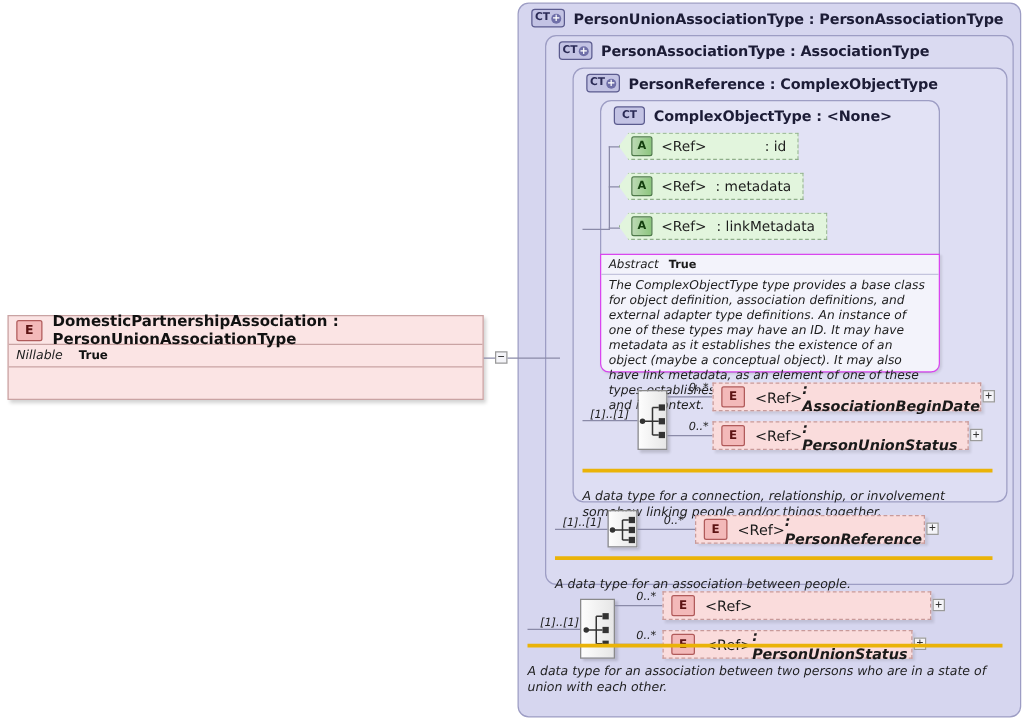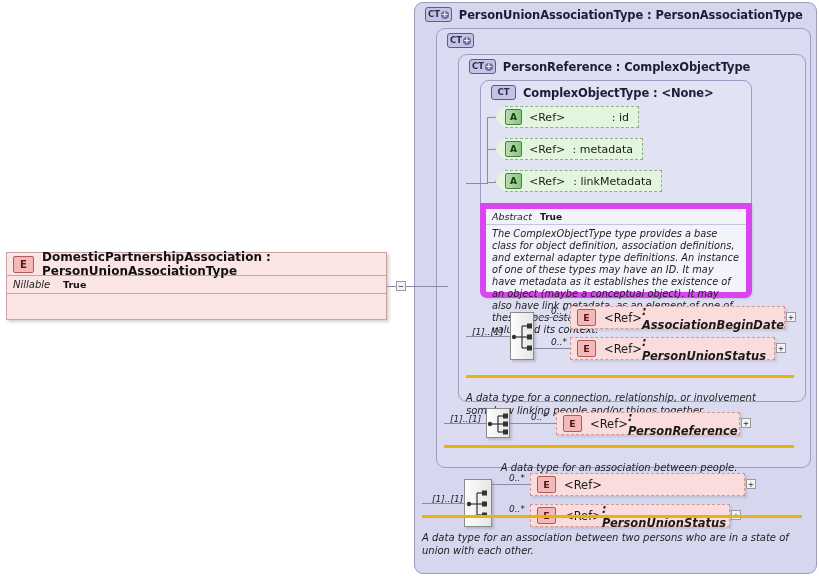--- a/index.html
+++ b/index.html
@@ -143,21 +143,21 @@
     font-style:italic;font-size:10px;line-height:12.5px;
     color:#1d1d1d;
     border-top:3px solid #eab308;
     padding-top:14px;
   }
 
   
   .ct-props{
     position:absolute;box-sizing:border-box;
     background:#f3f3fb;
-    border:6px solid #d946ef;
+    border:1px solid #d946ef;
     border-radius:0 0 7px 7px;
     box-shadow:1px 1px 2px rgba(0,0,0,0.10);
   }
   .ct-props .prow{
     display:flex;align-items:center;
     height:15px;padding-left:6px;
     border-bottom:1px solid #c4c4dd;
     font-size:9.5px;
   }
   .ct-props .prow .k{font-style:italic;width:48px;color:#222;}
@@ -213,20 +213,21 @@
     <span>PersonUnionAssociationType : PersonAssociationType</span>
   </div>
 </div>
 
 <div class="panel p2 abs" style="left:436px;top:28px;width:375px;height:440px;">
   <div class="panel-title">
     <span class="ct-badge">
       <span>CT</span>
         <span class="plus">+</span>
     </span>
+    <span>PersonAssociationType : AssociationType</span>
   </div>
 </div>
 
 <div class="panel p3 abs" style="left:458px;top:54px;width:348px;height:348px;">
   <div class="panel-title">
     <span class="ct-badge">
       <span>CT</span>
         <span class="plus">+</span>
     </span>
     <span>PersonReference : ComplexObjectType</span>
@@ -326,21 +327,21 @@
 <div class="ln-h abs" style="left:510px;top:423px;width:46px;"></div>
 <div class="occ abs" style="left:531px;top:412px;">0..*</div>
 
 <div class="el-node abs" style="left:556px;top:412px;width:184px;">
   <span class="e-badge">E</span>
   <span class="ref">&lt;Ref&gt;</span>
   <span class="nm">: PersonReference</span>
 </div>
 <div class="exp abs" style="left:741px;top:418px;">+</div>
 
-<div class="panel-doc abs" style="left:444px;top:445px;width:350px;text-align:center;">A data type for an association between people.</div>
+<div class="panel-doc abs" style="left:444px;top:445px;width:350px;">A data type for an association between people.</div>
 
 <div class="ln-h abs" style="left:422px;top:503px;width:42px;"></div>
 <div class="card abs" style="left:432px;top:494px;">[1]..[1]</div>
 <div class="seq abs" style="left:464px;top:479px;width:28px;height:48px;">
   <svg width="28" height="48" viewBox="0 0 28 48">
     <line x1="4" y1="24" x2="12" y2="24" stroke="#333" stroke-width="1.2"></line>
     <circle cx="4" cy="24" r="2.2" fill="#333"></circle>
     <line x1="12" y1="13" x2="12" y2="35" stroke="#333" stroke-width="1.2"></line>
     <line x1="12" y1="13" x2="17" y2="13" stroke="#333" stroke-width="1.2"></line>
     <line x1="12" y1="24" x2="17" y2="24" stroke="#333" stroke-width="1.2"></line>

